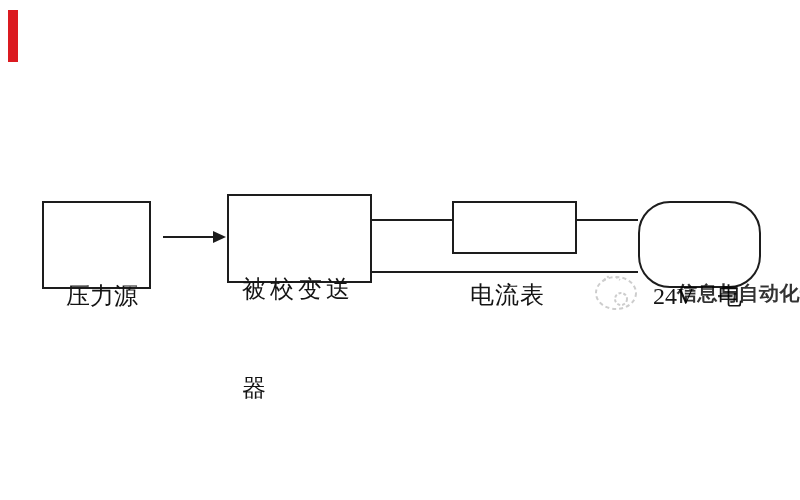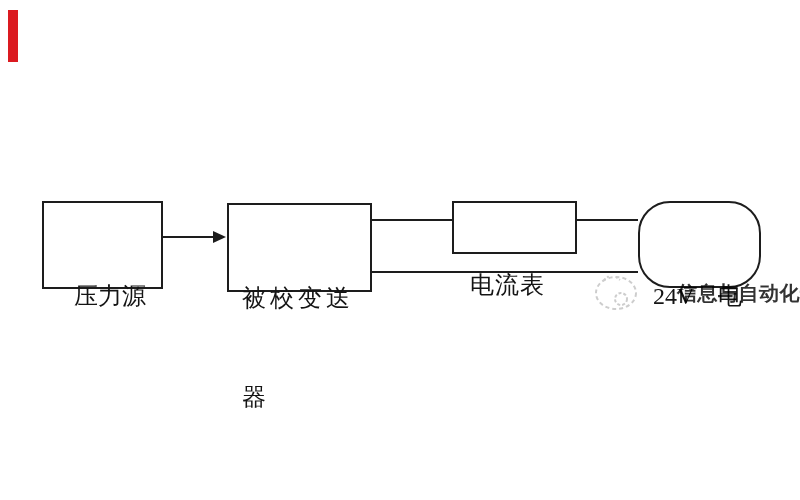--- a/index.html
+++ b/index.html
@@ -26,23 +26,23 @@
   .node {
     position: absolute;
     box-sizing: border-box;
     border: 2px solid #1d1d1d;
     background: #ffffff;
     color: #141414;
     font-size: 24px;
     line-height: 33px;
     white-space: pre;
   }
-  .node-pressure   { left: 42px;  top: 201px; width: 121px; height: 88px; padding: 11px 0 0 30px; }
-  .node-transmitter{ left: 227px; top: 203px; width: 145px; height: 89px; padding: 11px 0 0 13px; }
-  .node-ammeter    { left: 452px; top: 201px; width: 125px; height: 53px; padding: 0 0 0 16px; letter-spacing: 1px; }
+  .node-pressure   { left: 42px;  top: 201px; width: 109px; height: 88px; padding: 11px 0 0 22px; }
+  .node-transmitter{ left: 227px; top: 194px; width: 145px; height: 89px; padding: 11px 0 0 13px; }
+  .node-ammeter    { left: 452px; top: 201px; width: 125px; height: 53px; padding: 10px 0 0 16px; letter-spacing: 1px; }
   .node-power      { left: 638px; top: 201px; width: 123px; height: 87px; padding: 11px 0 0 13px; border-radius: 32px; }
   .spread { letter-spacing: 4px; }
   .watermark-text {
     position: absolute;
     left: 677px; top: 281px;
     font-size: 20px;
     font-weight: bold;
     line-height: 24px;
     color: #000000;
     opacity: 0.8;

